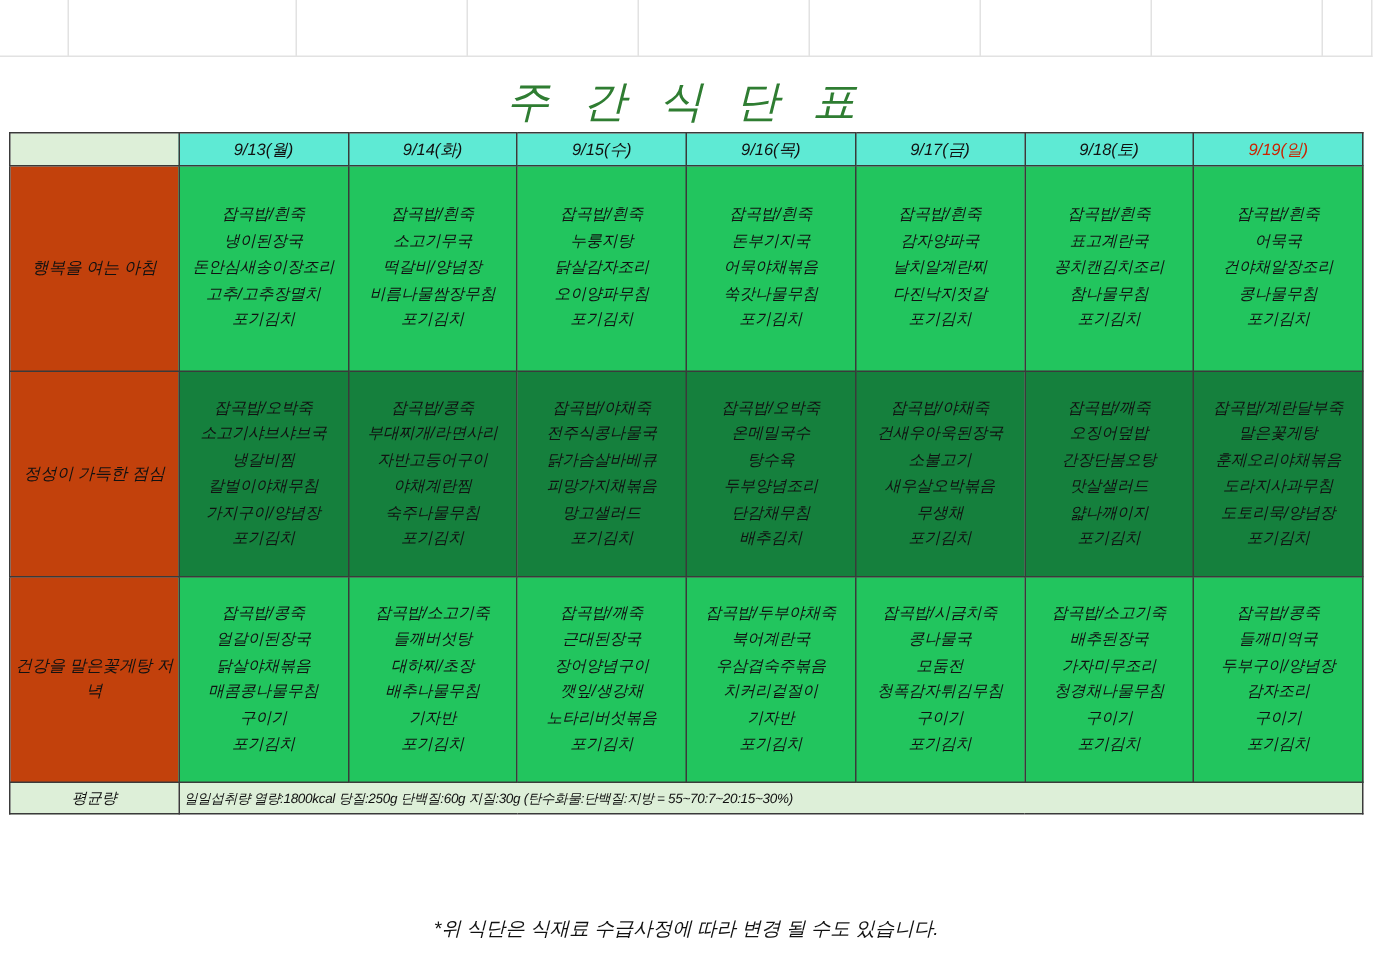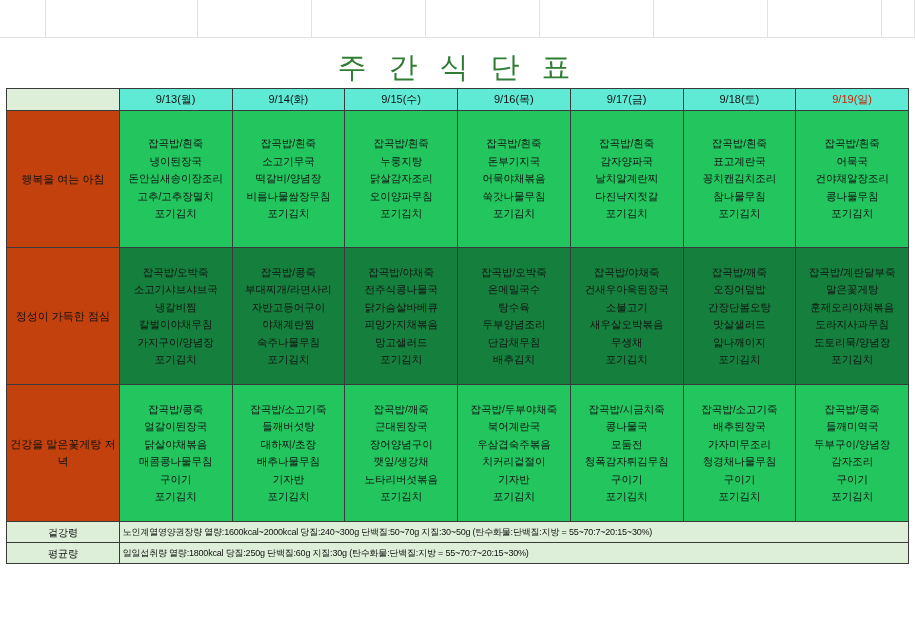--- a/index.html
+++ b/index.html
@@ -11,20 +11,21 @@
     width: 915px;
     height: 635px;
     font-family: "Liberation Sans", sans-serif;
     color: #111111;
     overflow: hidden;
   }
   .page {
     position: relative;
     width: 769px;
     height: 635px;
+    font-style: italic;
   }
   
   .sheet-grid {
     position: absolute;
     top: 0; left: 0;
     width: 915px;
     height: 38px;
     display: grid;
     grid-template-columns: 46px 152px 114px 114px 114px 114px 114px 114px 33px;
     pointer-events: none;
@@ -279,24 +280,21 @@
 구이기
 포기김치</td>
         <td class="meal">잡곡밥/콩죽
 들깨미역국
 두부구이/양념장
 감자조리
 구이기
 포기김치</td>
       </tr>
       <tr class="nutri">
-        <td class="rowlabel">겉강령</td>
-        <td class="nutri-text" colspan="7">노인계열영양권장량 열량:1600kcal~2000kcal 당질:240~300g 단백질:50~70g 지질:30~50g (탄수화물:단백질:지방 = 55~70:7~20:15~30%)</td>
-      </tr>
-      <tr class="nutri">
         <td class="rowlabel">평균량</td>
         <td class="nutri-text" colspan="7">일일섭취량 열량:1800kcal 당질:250g 단백질:60g 지질:30g (탄수화물:단백질:지방 = 55~70:7~20:15~30%)</td>
       </tr>
     </tbody>
   </table>
 
+  <div class="footnote">*위 식단은 식재료 수급사정에 따라 변경 될 수도 있습니다.</div>
 
 </div>
 
 </body></html>

